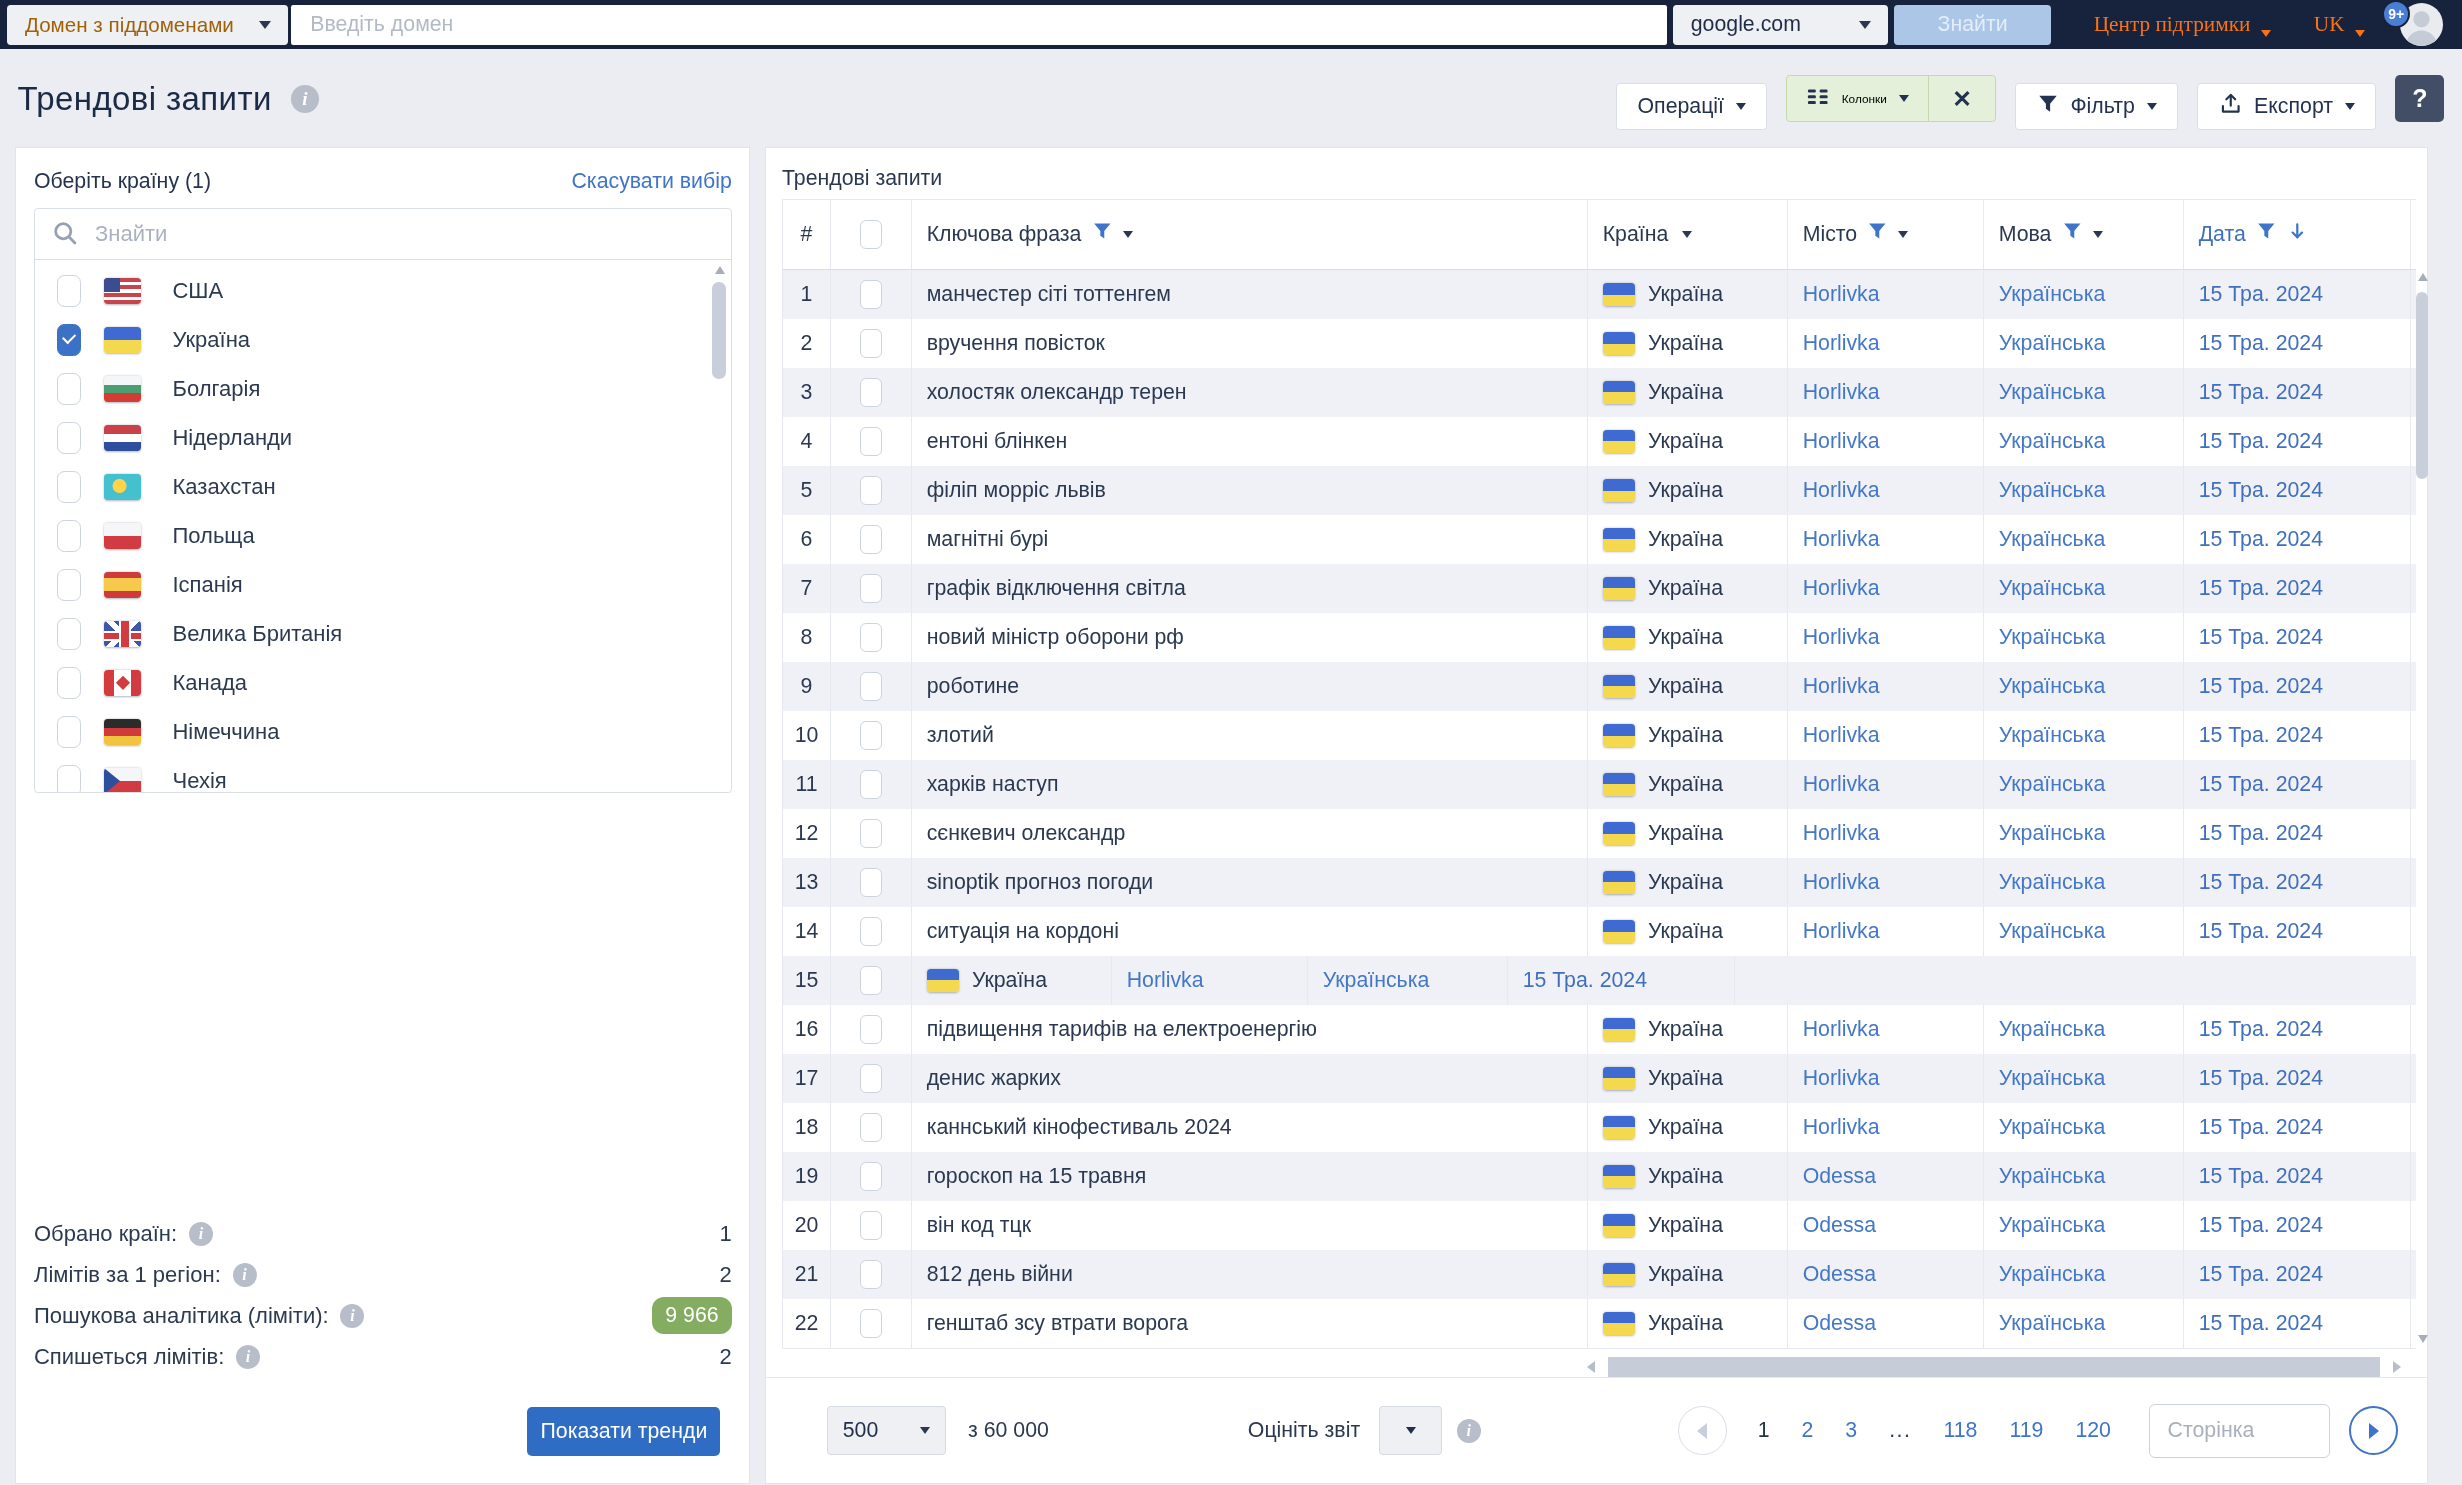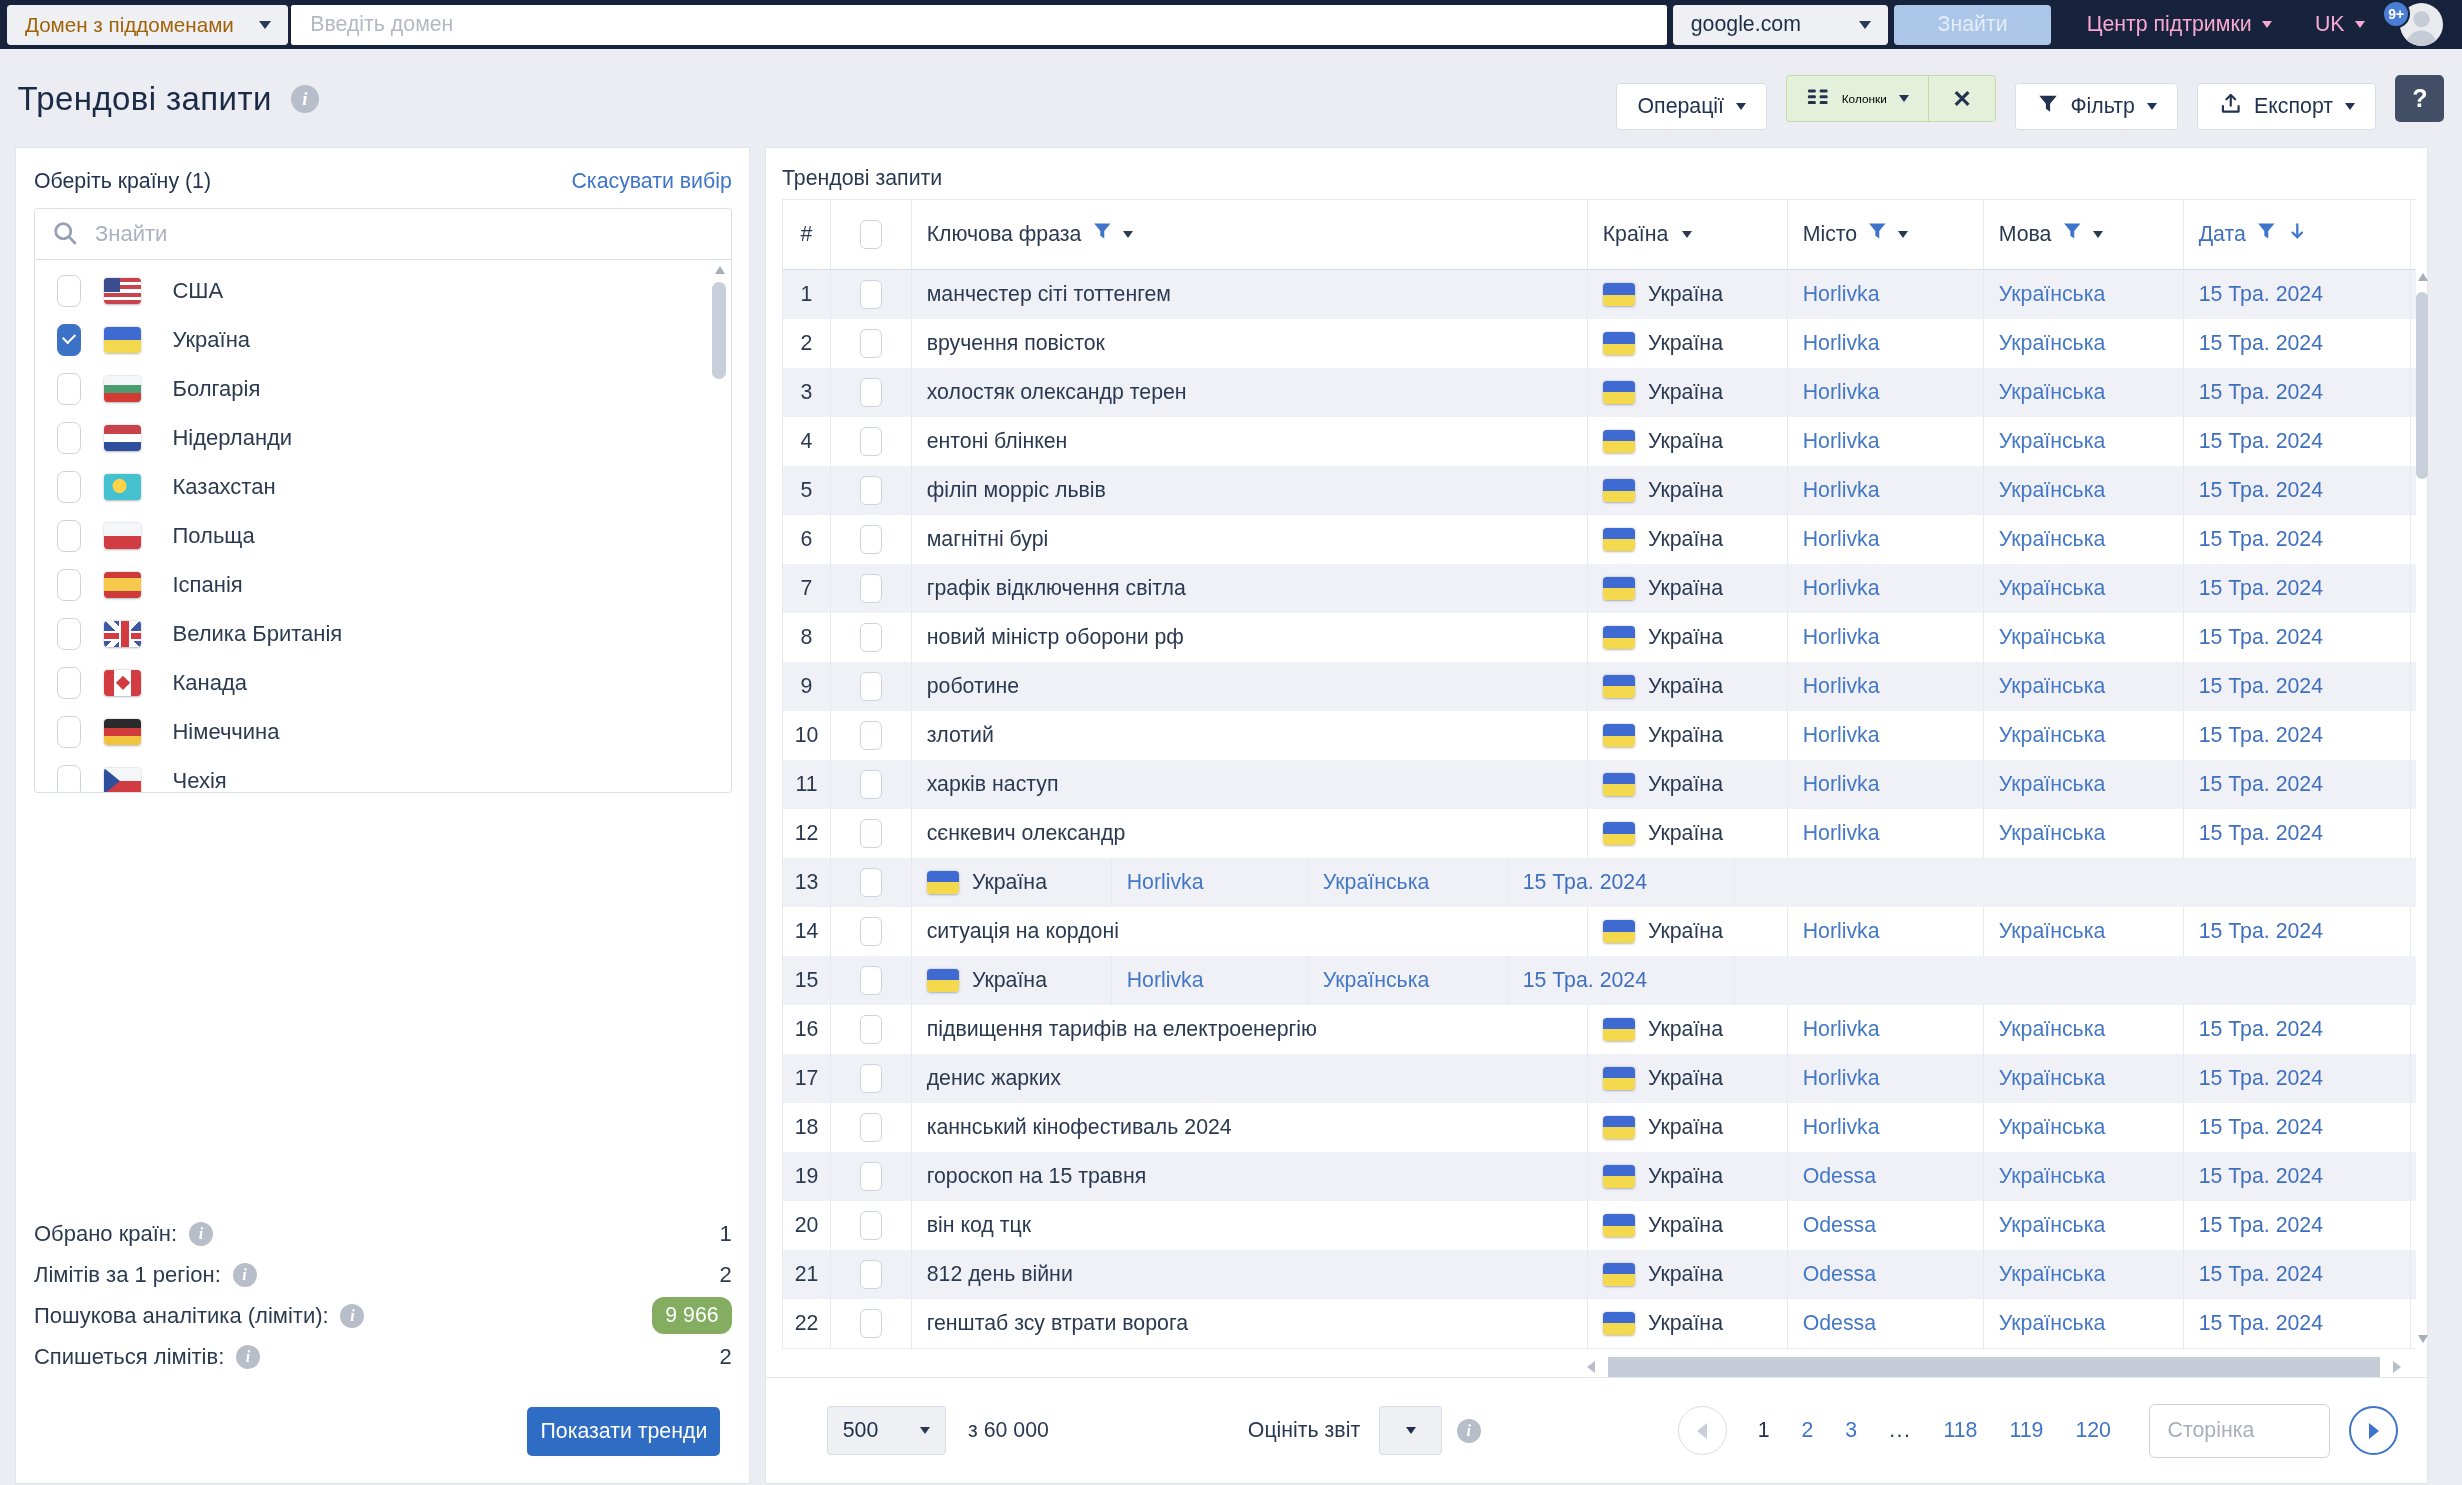--- a/index.html
+++ b/index.html
@@ -9,21 +9,21 @@
 
   
   .topbar { position:absolute; left:0; top:0; width:100%; height:49px; background:#17233c; display:flex; align-items:center; padding:4.4px 7.4px; }
   .scope-select { width:281px; height:40px; background:#eef0f4; border-radius:3.7px; display:flex; align-items:center; justify-content:space-between; padding:0 17.6px; font-size:20.6px; font-weight:500; color:#a16207; cursor:pointer; flex:none; }
   .domain-input-wrap { width:1376px; height:40px; background:#fff; margin-left:2.9px; border-radius:2.2px; display:flex; align-items:center; flex:none; }
   .domain-input-wrap input { width:100%; height:100%; border:none; outline:none; background:transparent; font-size:21.3px; padding:0 19px; color:#2b3950; font-family:inherit; }
   .domain-input-wrap input::placeholder { color:#b3bac6; }
   .engine-select { width:215px; height:40px; background:#eef0f4; border-radius:3.7px; margin-left:5.9px; display:flex; align-items:center; justify-content:space-between; padding:0 17.6px; font-size:21.3px; color:#1f2c46; cursor:pointer; flex:none; }
   .search-btn { width:157px; height:40px; background:#abc6e6; color:#e4edf8; font-size:21.3px; font-weight:500; border:none; border-radius:3.7px; margin-left:5.9px; flex:none; cursor:default; }
   .topbar-spacer { flex:1; }
-  .top-link { display:flex; align-items:center; gap:10.3px; color:#f9a8d4; font-size:21.3px; cursor:pointer; flex:none; }
+  .top-link { display:flex; align-items:flex-end; gap:10.3px; color:#f97316; font-size:21.3px; cursor:pointer; flex:none;font-family:Liberation Serif, serif; }
   .top-link.locale { margin-left:43px; }
   .caret { width:0; height:0; border-left:6.6px solid transparent; border-right:6.6px solid transparent; border-top:8px solid currentColor; display:inline-block; flex:none; }
   .caret.sm { border-left-width:5.9px; border-right-width:5.9px; border-top-width:7.4px; }
   .avatar-wrap { position:relative; margin-left:35px; margin-right:11.8px; width:43px; height:43px; flex:none; }
   .avatar { width:43px; height:43px; border-radius:50%; background:#e9ebef; overflow:hidden; display:flex; align-items:flex-end; justify-content:center; }
   .notif-badge { position:absolute; left:-17.6px; top:-2.9px; width:28px; height:28px; border-radius:50%; background:#4a7ed4; border:2.9px solid #17233c; color:#fff; font-size:14px; font-weight:bold; display:flex; align-items:center; justify-content:center; z-index:2; }
 
   
   .page-header { position:absolute; left:0; top:49px; width:100%; height:99px; display:flex; align-items:center; padding:0 17.6px; }
   .page-title { font-size:33px; font-weight:500; color:#1b2a46; letter-spacing:0.4px; }
@@ -574,20 +574,21 @@
     <div class="td c-city link">Horlivka</div>
     <div class="td c-lang link">Українська</div>
     <div class="td c-date">15 Тра. 2024</div>
   </div>
 
   <div class="trow odd">
     <div class="td c-num">13</div>
     <div class="td c-cb">
       <span class="cb small"></span>
     </div>
+    <div class="td c-kw">sinoptik прогноз погоди</div>
     <div class="td c-country">
       <span class="flag table-flag ua"></span>
       <span>Україна</span>
     </div>
     <div class="td c-city link">Horlivka</div>
     <div class="td c-lang link">Українська</div>
     <div class="td c-date">15 Тра. 2024</div>
   </div>
 
   <div class="trow">

